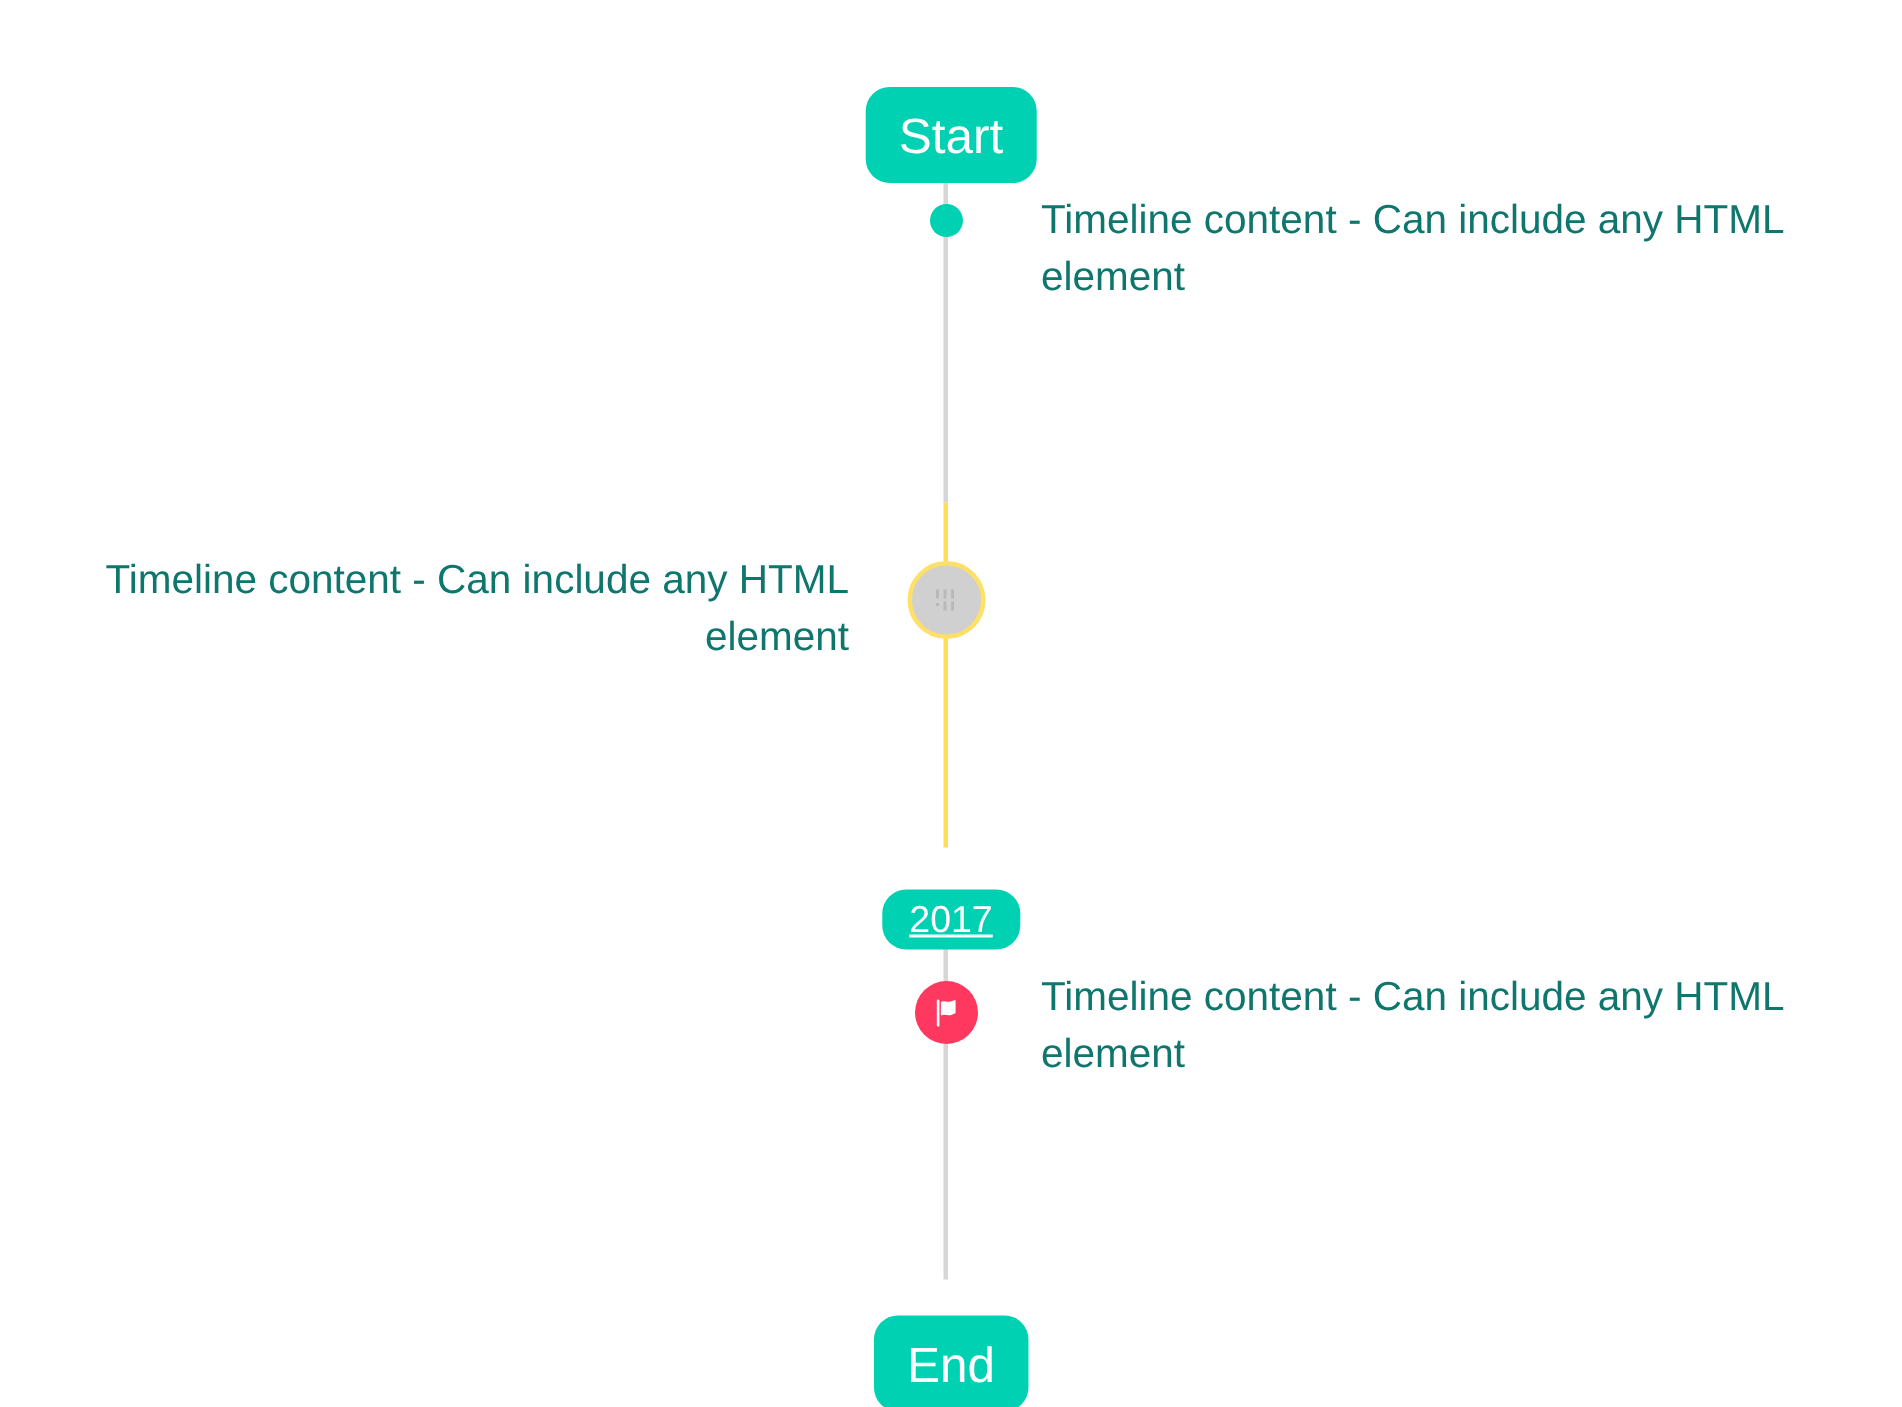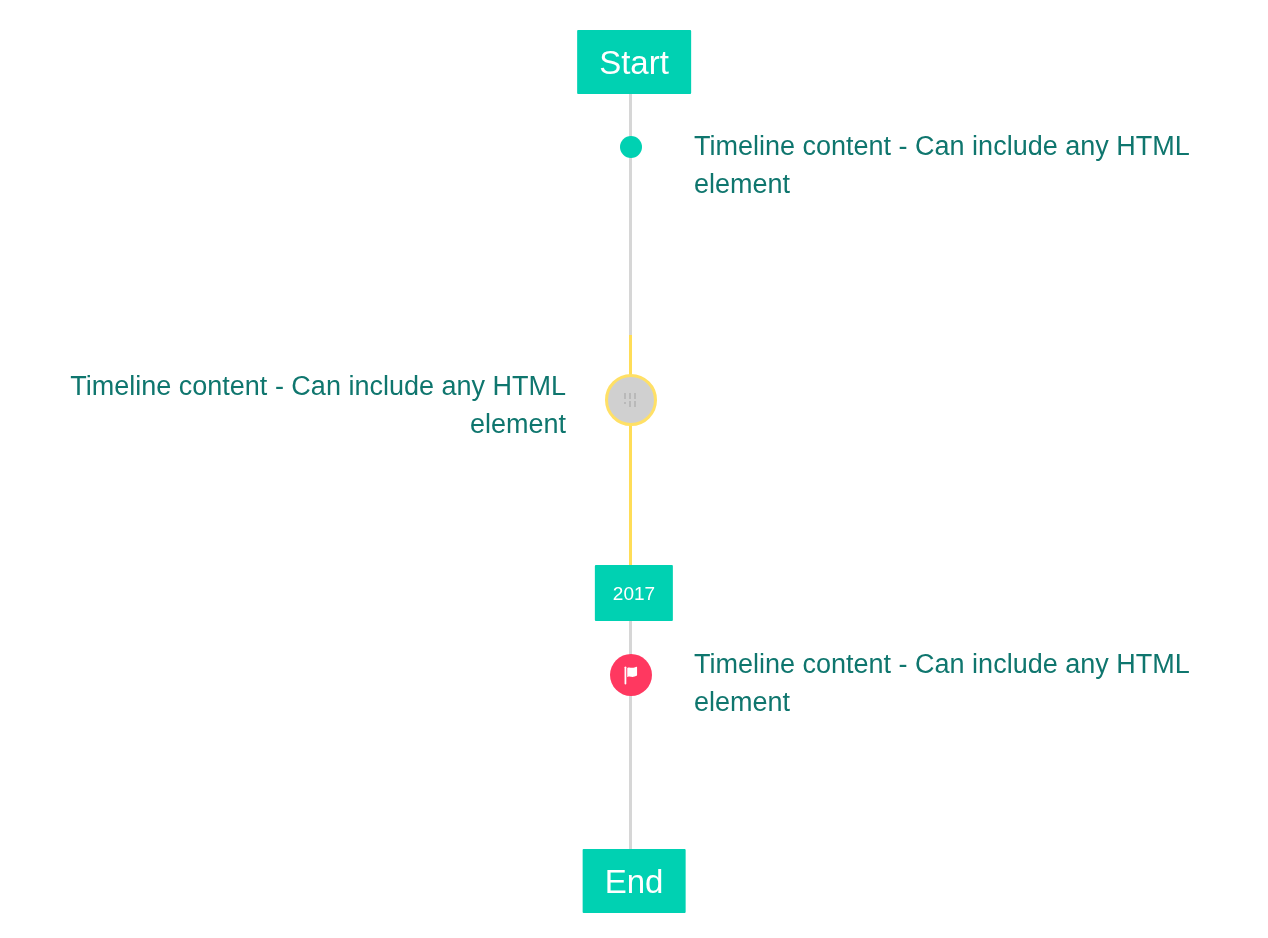--- a/index.html
+++ b/index.html
@@ -40,43 +40,45 @@
   }
   .rail-b { top: 613px; height: 240px; }           
 
   
   .tl-header {
     position: absolute;
     left: 50%;
     transform: translateX(-50%);
     background: #00d1b2;
     color: #ffffff;
-    border-radius: 1px;
+    border-radius: 16px;
     display: flex;
     align-items: center;
     justify-content: center;
     box-sizing: border-box;
     white-space: nowrap;
+    margin-top: 28px;
   }
   .tl-header.big {
     top: 30px;
     padding: 0 22px;
     height: 64px;
     font-size: 33px;
     line-height: 1;
     font-weight: 400;
   }
   .tl-header.big.end { top: 849px; text-align: right; }
   .tl-header.small {
     top: 565px;
     padding: 0 18px;
-    height: 56px;
-    font-size: 19px;
+    height: 40px;
+    font-size: 25px;
     line-height: 1;
     font-weight: 400;
+    text-decoration: underline;
   }
 
   
   .tl-item {
     position: absolute;
     width: 100%;
     left: 0;
   }
 
   

